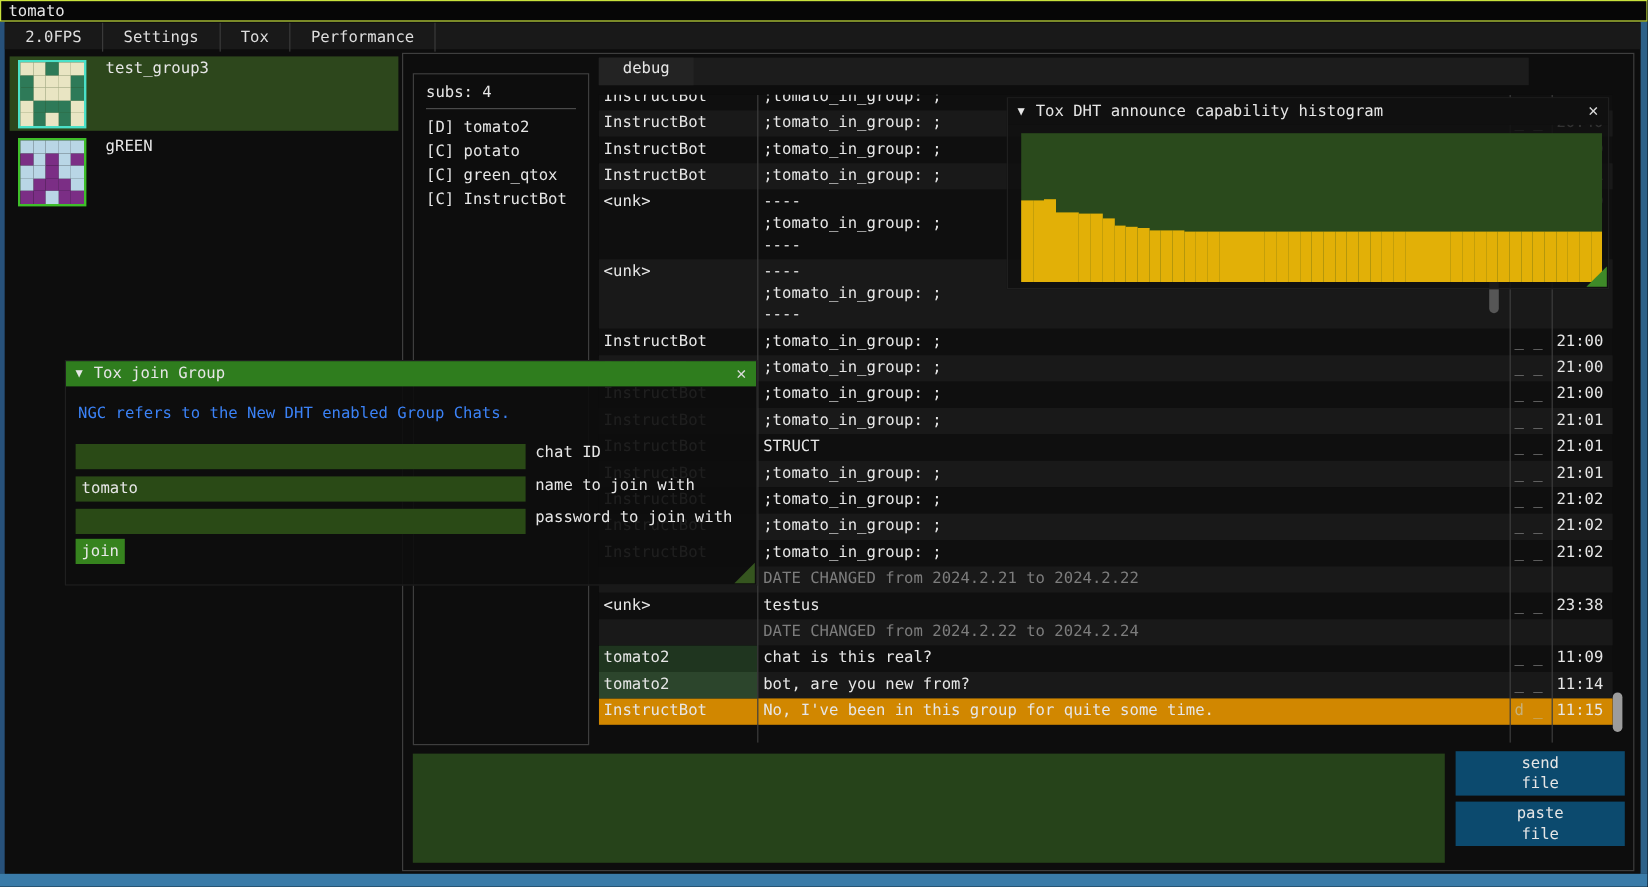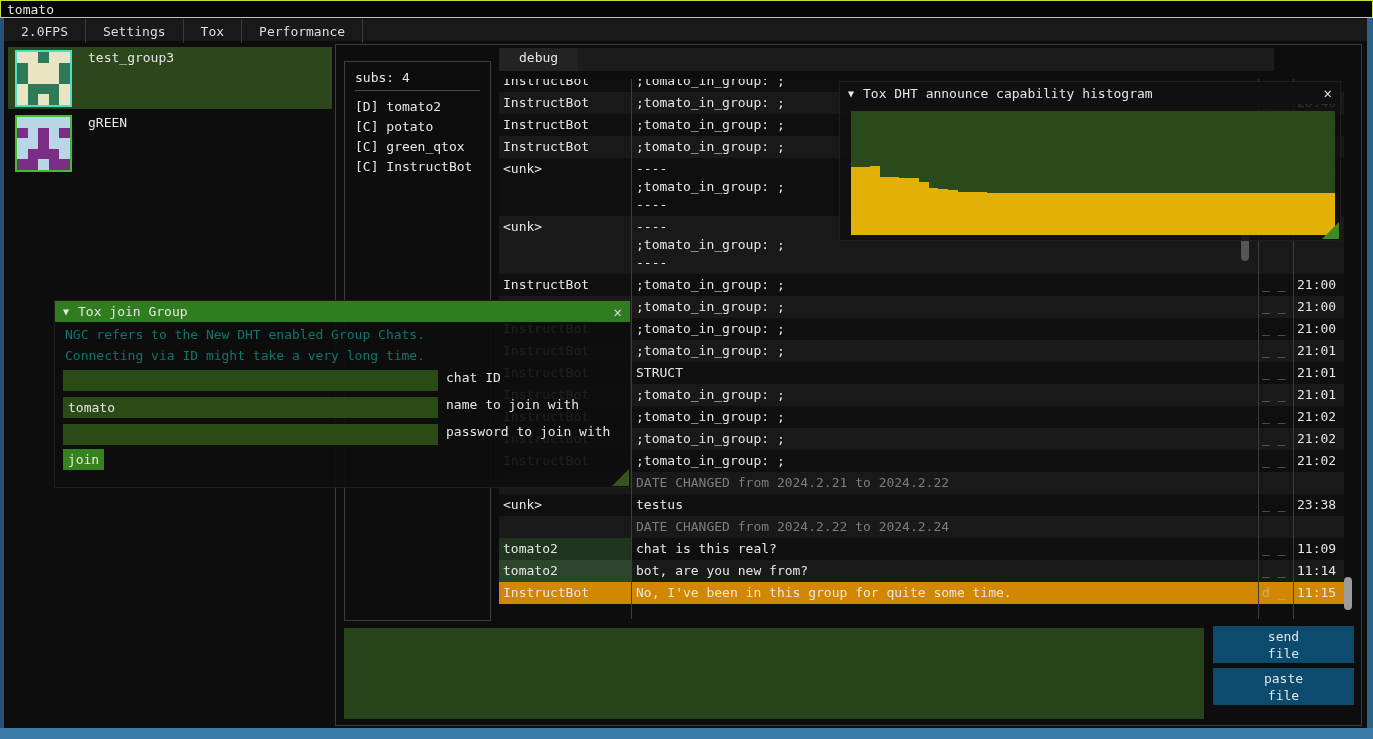--- a/index.html
+++ b/index.html
@@ -73,21 +73,21 @@
 
   .hist-win { left:835px; top:63px; width:502px; height:160px; background:rgba(16,16,16,0.84); }
   .hist-win .win-titlebar { background:#101010; }
   .hist-plot { position:absolute; left:11px; top:29px; width:484px; height:124px; background:#2a4a1c;
                display:flex; align-items:flex-end; }
   .hist-bar { flex:1; background:#e2b007; }
   .hist-win .resize-grip { border-bottom:17px solid #3e8a28; }
 
   .join-win { left:50px; top:282px; width:577px; height:188px; background:rgba(13,13,13,0.92); }
   .join-win .win-titlebar { background:#2f7d1e; height:21px; }
-  .join-info { color:#0f766e; margin:2px 0 0 10px; line-height:21px; }
+  .join-info { color:#3b82f6; margin:12px 0 0 10px; line-height:21px; }
   .join-field-row { position:absolute; left:8px; display:flex; align-items:flex-start; gap:8px; }
   .join-input { width:375px; height:21px; background:#2a4a16; border:none; outline:none; color:#e6e6e6; font:inherit; padding:0 5px; }
   .join-btn { position:absolute; left:8px; top:148px; width:41px; height:21px; background:#36831e; border:none;
               color:#e8e8e8; font:inherit; cursor:pointer; padding:0; }
   .join-win .resize-grip { border-bottom:17px solid #35551f; }
 </style>
 </head>
 <body>
 
 <div class="titlebar">
@@ -420,21 +420,20 @@
     <div class="resize-grip"></div>
   </div>
 
   <div class="float-win join-win">
     <div class="win-titlebar">
       <span class="collapse-arrow">▼</span>
       <span class="win-title">Tox join Group</span>
       <span class="close-x">✕</span>
     </div>
     <div class="join-info">NGC refers to the New DHT enabled Group Chats.</div>
-    <div class="join-info" style="margin-top:0;">Connecting via ID might take a very long time.</div>
     <div class="join-field-row" style="top:69px;">
       <input class="join-input" value="" style="">
       <span>chat ID</span>
     </div>
     <div class="join-field-row" style="top:96px;">
       <input class="join-input" value="tomato" style="">
       <span>name to join with</span>
     </div>
     <div class="join-field-row" style="top:123px;">
       <input class="join-input" value="" style="">

